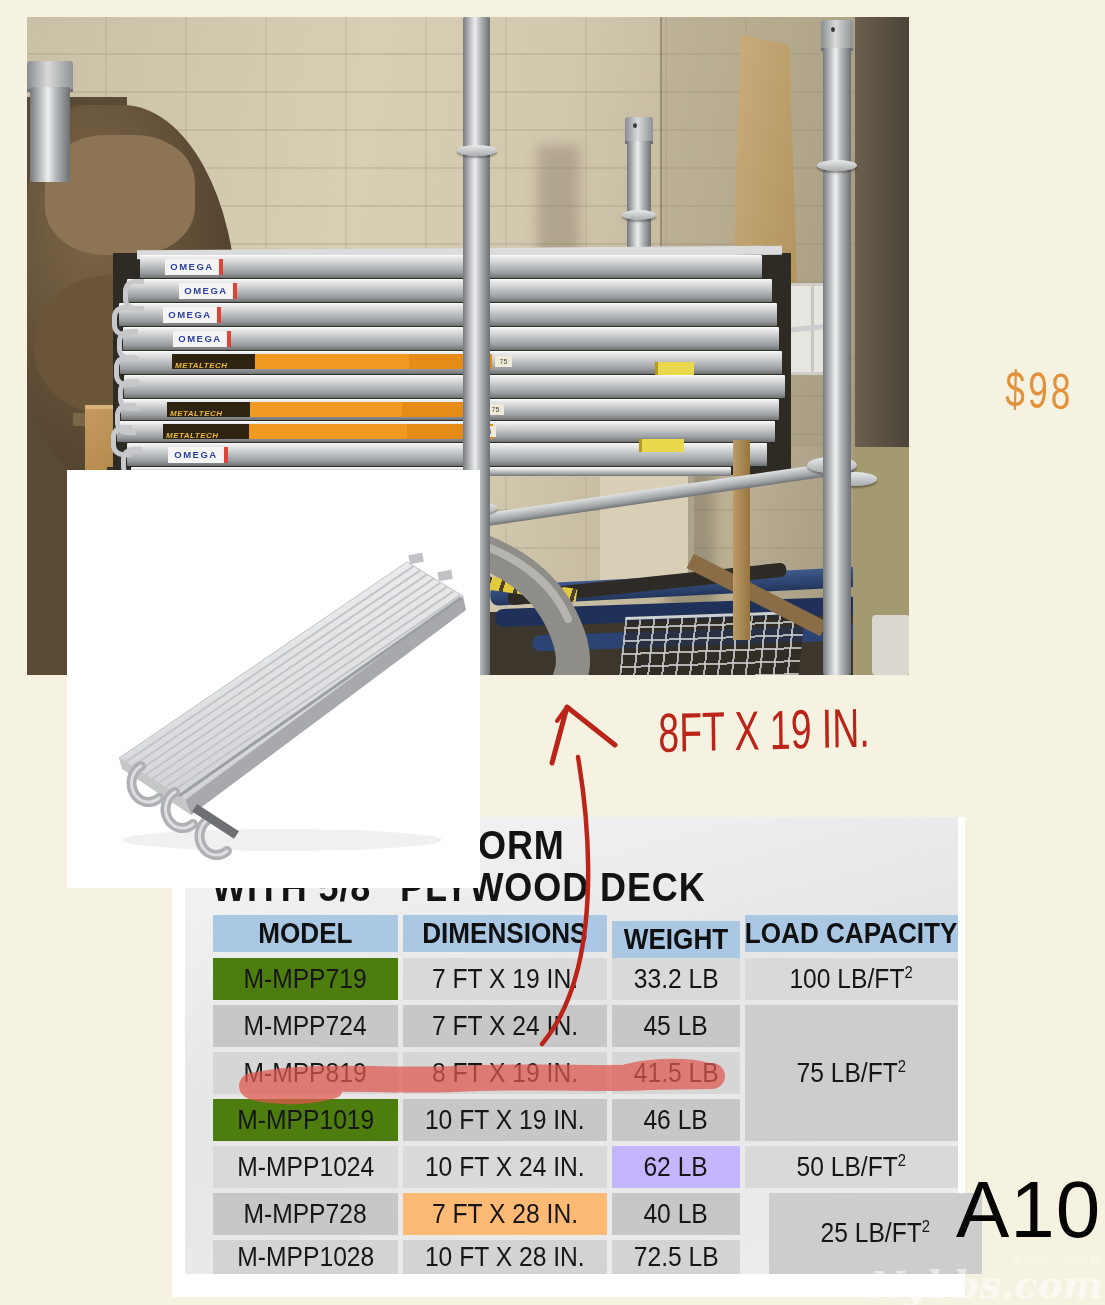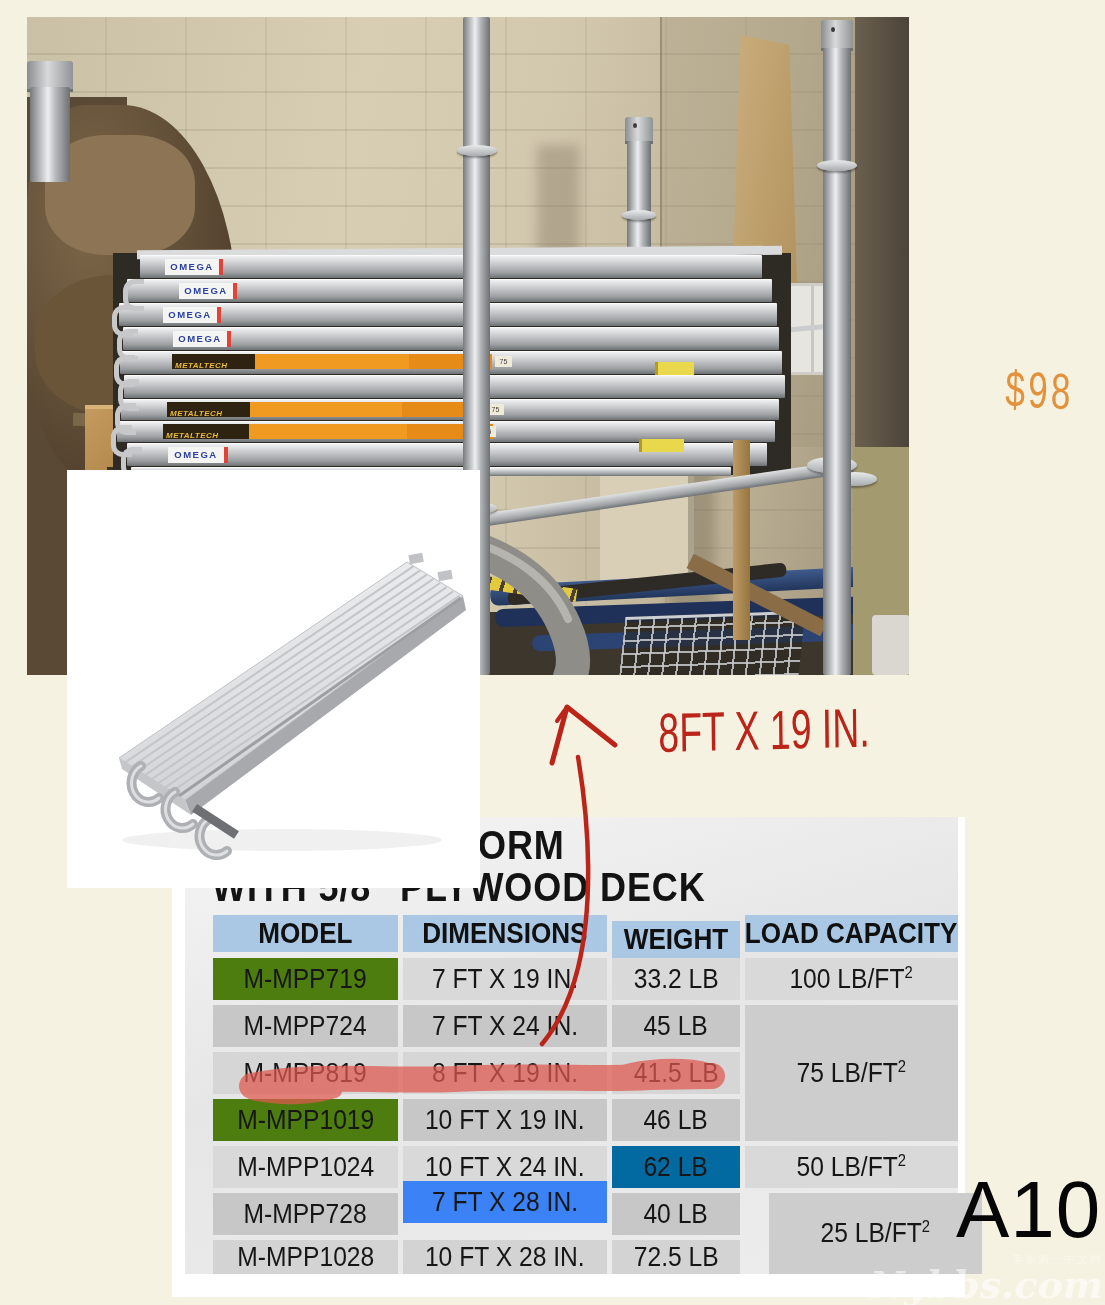--- a/index.html
+++ b/index.html
@@ -248,28 +248,28 @@
   <div class="abs tcell" style="left:440px;top:282px;width:128px;height:42px;background:#c7c7c7;">
       <span>46 LB</span>
     </div>
 
   <div class="abs tcell" style="left:41px;top:329px;width:185px;height:42px;background:#d9d9d9;align-items:center;">
       <span>M-MPP1024</span>
     </div>
   <div class="abs tcell" style="left:231px;top:329px;width:204px;height:42px;background:#d9d9d9;">
       <span>10 FT X 24 IN.</span>
     </div>
-  <div class="abs tcell" style="left:440px;top:329px;width:128px;height:42px;background:#0369a1;">
+  <div class="abs tcell" style="left:440px;top:329px;width:128px;height:42px;background:#c4b5fd;">
       <span>62 LB</span>
     </div>
 
   <div class="abs tcell" style="left:41px;top:376px;width:185px;height:42px;background:#c7c7c7;">
       <span>M-MPP728</span>
     </div>
-  <div class="abs tcell" style="left:231px;top:364px;width:204px;height:42px;background:#3b82f6;">
+  <div class="abs tcell" style="left:231px;top:376px;width:204px;height:42px;background:#fdba74;">
       <span>7 FT X 28 IN.</span>
     </div>
   <div class="abs tcell" style="left:440px;top:376px;width:128px;height:42px;background:#c7c7c7;">
       <span>40 LB</span>
     </div>
 
   <div class="abs tcell" style="left:41px;top:423px;width:185px;height:34px;background:#d3d3d3;">
       <span>M-MPP1028</span>
     </div>
   <div class="abs tcell" style="left:231px;top:423px;width:204px;height:34px;background:#d3d3d3;">

